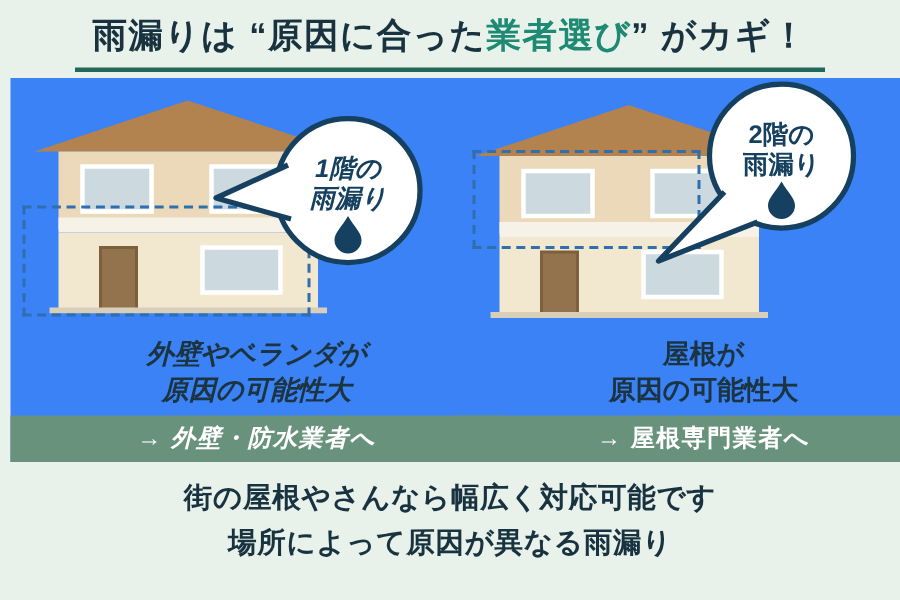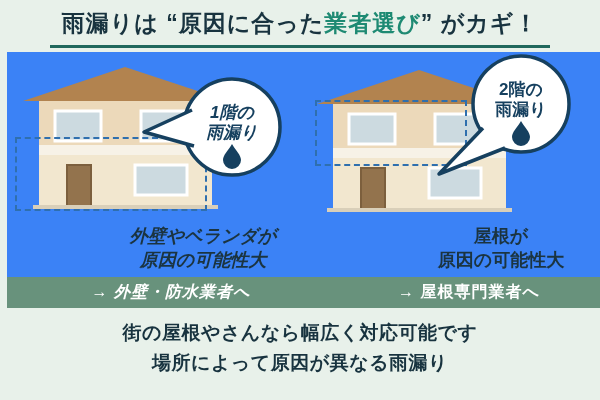--- a/index.html
+++ b/index.html
@@ -28,21 +28,21 @@
   .dash-right{left:10px;top:48px;width:148px;height:62px;}
   .bubble{position:absolute;z-index:3;}
   .bubble-left{left:133px;top:22px;}
   .bubble-right{left:128px;top:0px;}
   .bubble text{
     font-family:"Liberation Sans","DejaVu Sans",sans-serif;
     font-size:17px;font-weight:bold;fill:#16405f;
   }
   .caption{
     position:absolute;left:0;bottom:36px;width:100%;z-index:2;
-    text-align:center;font-size:18px;font-weight:bold;line-height:24px;color:#1b3440;padding-left:32px;
+    text-align:center;font-size:18px;font-weight:bold;line-height:24px;color:#1b3440;
   }
   .banner{
     position:absolute;left:0;right:0;bottom:0;height:31px;z-index:2;
     background:#68927c;color:#ffffff;font-size:16px;font-weight:bold;
     display:flex;align-items:center;justify-content:center;letter-spacing:1px;
   }
   
   .footer{
     position:absolute;top:318px;left:0;width:100%;text-align:center;
     font-size:19px;font-weight:bold;line-height:30px;color:#18333f;letter-spacing:0.5px;

